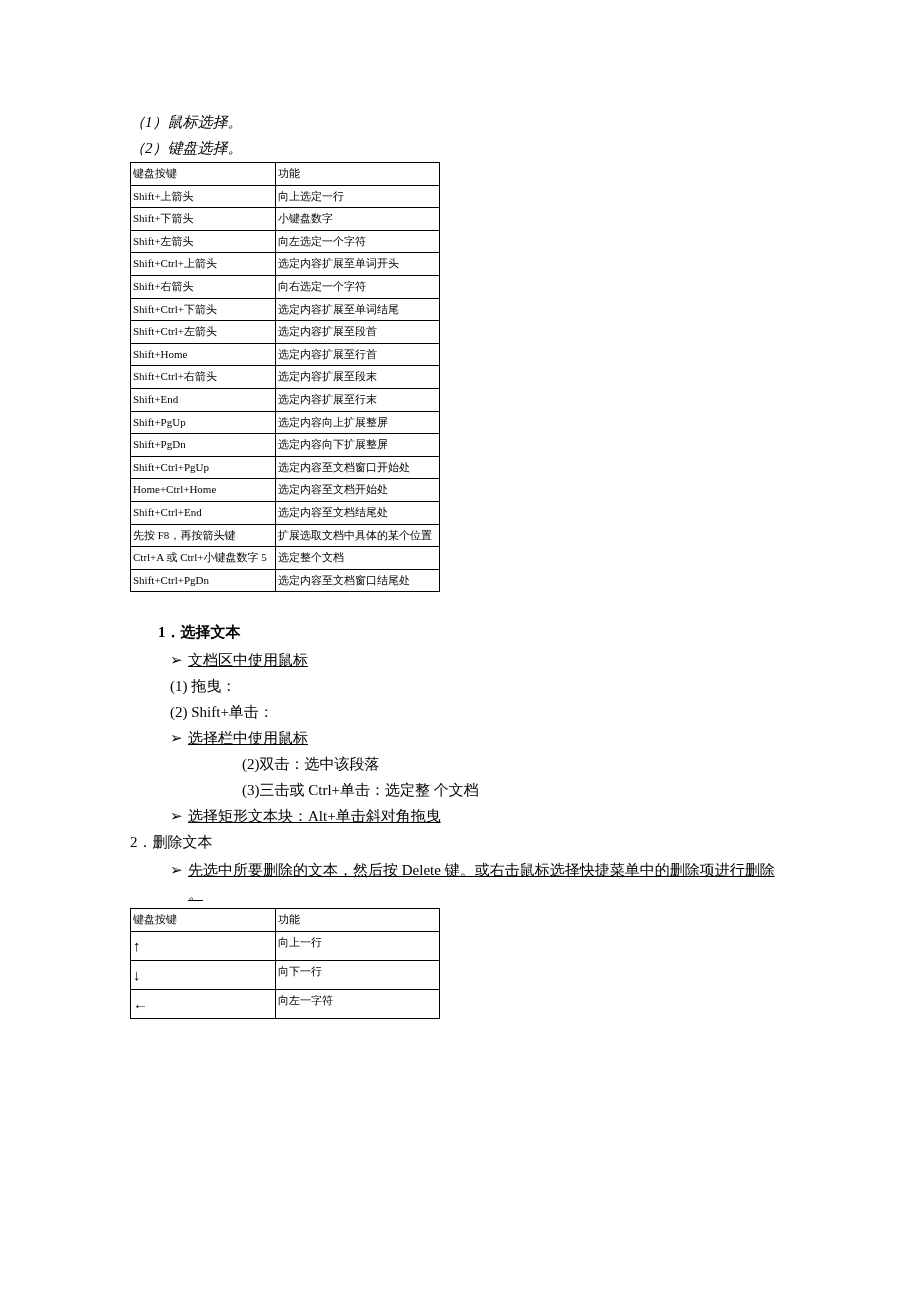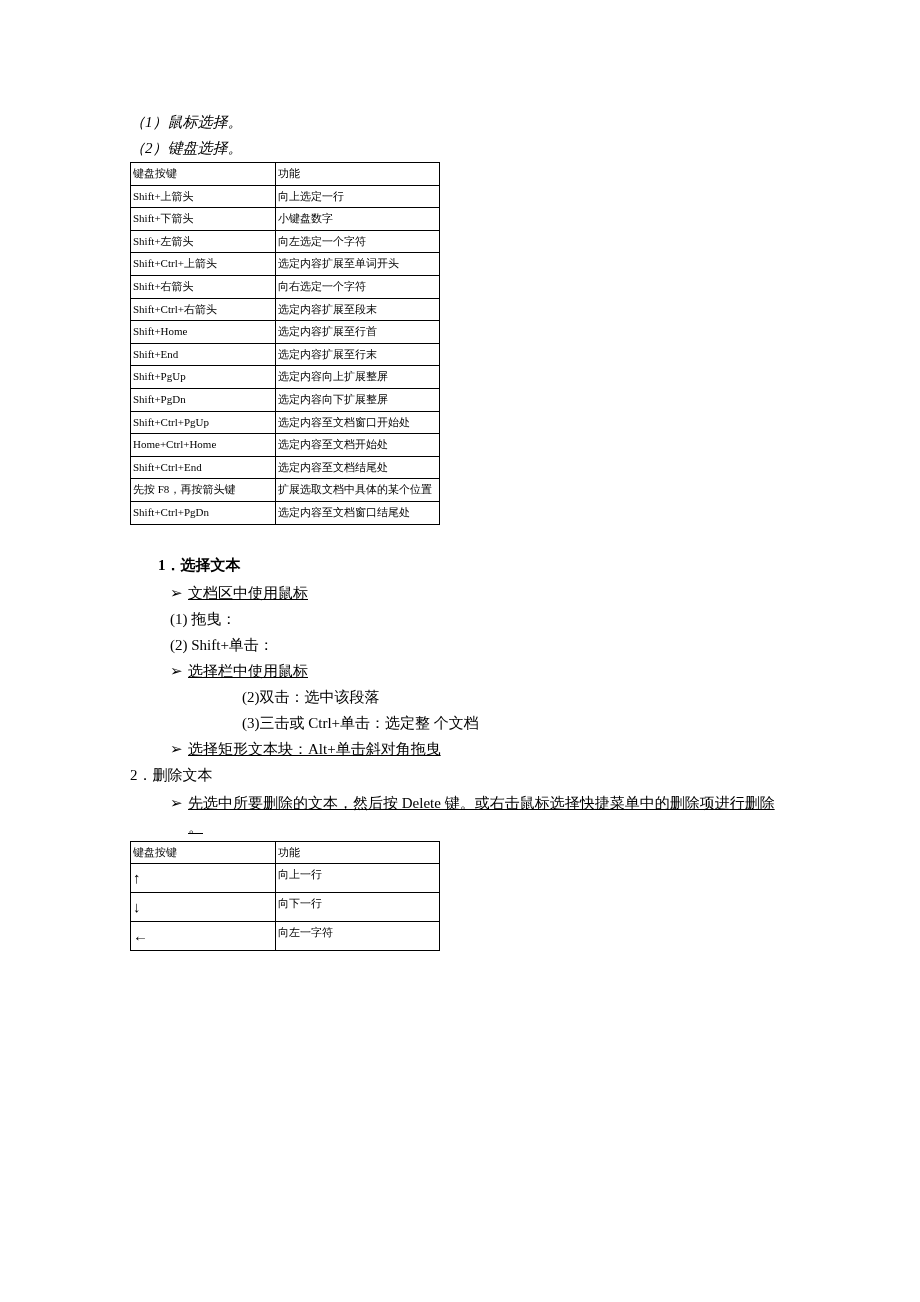--- a/index.html
+++ b/index.html
@@ -99,28 +99,36 @@
         </tr>
         <tr>
           <td class="key"><span class="en">Shift+Ctrl+</span><span class="zh">上箭头</span></td>
           <td>选定内容扩展至单词开头</td>
         </tr>
         <tr>
           <td class="key"><span class="en">Shift+</span><span class="zh">右箭头</span></td>
           <td>向右选定一个字符</td>
         </tr>
         <tr>
+          <td class="key"><span class="en">Shift+Ctrl+</span><span class="zh">下箭头</span></td>
+          <td>选定内容扩展至单词结尾</td>
+        </tr>
+        <tr>
+          <td class="key"><span class="en">Shift+Ctrl+</span><span class="zh">左箭头</span></td>
+          <td>选定内容扩展至段首</td>
+        </tr>
+        <tr>
+          <td class="key"><span class="en">Shift+Home</span></td>
+          <td>选定内容扩展至行首</td>
+        </tr>
+        <tr>
           <td class="key"><span class="en">Shift+Ctrl+</span><span class="zh">右箭头</span></td>
           <td>选定内容扩展至段末</td>
         </tr>
         <tr>
-          <td class="key"><span class="en">Shift+Home</span></td>
-          <td>选定内容扩展至行首</td>
-        </tr>
-        <tr>
           <td class="key"><span class="en">Shift+End</span></td>
           <td>选定内容扩展至行末</td>
         </tr>
         <tr>
           <td class="key"><span class="en">Shift+PgUp</span></td>
           <td>选定内容向上扩展整屏</td>
         </tr>
         <tr>
           <td class="key"><span class="en">Shift+PgDn</span></td>
           <td>选定内容向下扩展整屏</td>
@@ -133,20 +141,24 @@
           <td class="key"><span class="en">Home+Ctrl+Home</span></td>
           <td>选定内容至文档开始处</td>
         </tr>
         <tr>
           <td class="key"><span class="en">Shift+Ctrl+End</span></td>
           <td>选定内容至文档结尾处</td>
         </tr>
         <tr>
           <td class="key"><span class="zh">先按</span><span class="en"> F8</span><span class="zh">，再按箭头键</span></td>
           <td>扩展选取文档中具体的某个位置</td>
+        </tr>
+        <tr>
+          <td class="key"><span class="en">Ctrl+A </span><span class="zh">或</span><span class="en"> Ctrl+</span><span class="zh">小键盘数字</span><span class="en"> 5</span></td>
+          <td>选定整个文档</td>
         </tr>
         <tr>
           <td class="key"><span class="en">Shift+Ctrl+PgDn</span></td>
           <td>选定内容至文档窗口结尾处</td>
         </tr>
       </tbody>
   </table>
 
   <p class="section-heading bold">1．选择文本</p>
 

